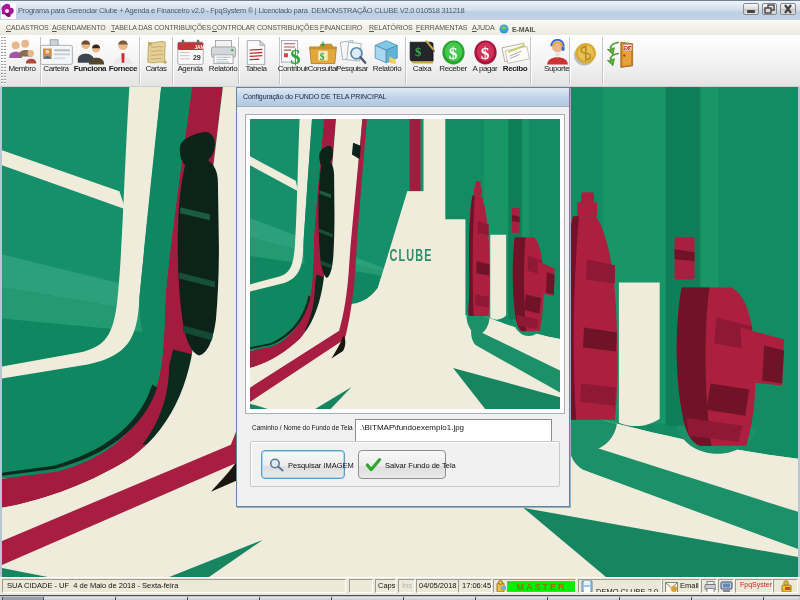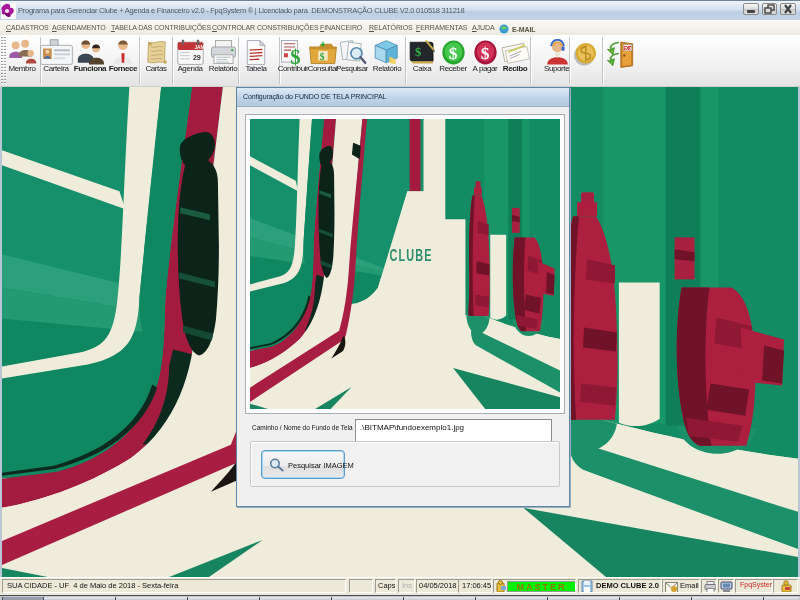--- a/index.html
+++ b/index.html
@@ -375,20 +375,26 @@
     <div id="plabel">Caminho / Nome do Fundo de Tela</div>
     <div id="pfield">.\BITMAP\fundoexemplo1.jpg</div>
     <div id="bpanel">
       <div class="dbtn" style="left:10px;width:84px;border-color:#5a9bc8;box-shadow:0 0 0 1px #a8d8f0 inset">
           <svg width="17" height="16" viewBox="0 0 22 20" style="position:absolute;left:6px;top:6px">
 <circle cx="9" cy="8" r="5.5" fill="#dceaf2" stroke="#5a7a9a" stroke-width="2"></circle>
 <path d="M13,12 L19,17" stroke="#5a7a9a" stroke-width="2.6" stroke-linecap="round"></path>
           </svg>
           <span class="t" style="left:26px">Pesquisar IMAGEM</span>
         </div>
+      <div class="dbtn" style="left:107px;width:88px">
+          <svg width="17" height="16" viewBox="0 0 22 20" style="position:absolute;left:6px;top:6px">
+<path d="M3,10 L8,16 L19,3" stroke="#2ba82b" stroke-width="4" fill="none" stroke-linecap="round" stroke-linejoin="round"></path>
+          </svg>
+          <span class="t" style="left:26px">Salvar Fundo de Tela</span>
+        </div>
     </div>
   </div>
   <div id="status">
       <div class="sp" style="left:2px;width:344px;">
         <span style="position:absolute;left:4px;top:1px;color:#111;">SUA CIDADE - UF&nbsp; 4 de Maio de 2018 - Sexta-feira</span>
       </div>
 <div class="sp" style="left:349px;width:24px;">
         <span style="position:absolute;left:3px;top:1px;color:#111;margin-top:19px;">Num</span>
       </div>
 <div class="sp" style="left:375px;width:21px;">
@@ -410,21 +416,21 @@
           <rect x="5" y="6" width="5" height="4" fill="#7aaad8"></rect>
         </svg>
         <div style="position:absolute;left:13px;top:1px;width:69px;height:11px;background:#00f000;border:1px solid #88a088;font-size:9px;color:#8a7a00;text-align:center;font-weight:bold;line-height:11px;letter-spacing:2px">MASTER</div>
       </div>
 <div class="sp" style="left:578px;width:84px;">
         <svg width="12" height="13" viewBox="0 0 12 13" style="position:absolute;left:2px;top:0px">
           <path d="M1,1 L11,1 L11,12 L1,12 Z" fill="#9fc8e8" stroke="#6088aa"></path>
           <rect x="3" y="1" width="6" height="4" fill="#e8f2fa"></rect>
           <rect x="3" y="7" width="6" height="5" fill="#fff"></rect>
         </svg>
-        <span style="position:absolute;left:17px;top:1px;color:#111;font-weight:bold;">DEMO CLUBE 2.0</span>
+        <span style="position:absolute;left:17px;top:7px;color:#111;">DEMO CLUBE 2.0</span>
       </div>
 <div class="sp" style="left:662px;width:38px;">
         <svg width="13" height="11" viewBox="0 0 13 11" style="position:absolute;left:2px;top:2px">
           <rect x="0.5" y="0.5" width="12" height="10" fill="#f8f4e8" stroke="#887"></rect>
           <path d="M0.5,0.5 L6.5,6 L12.5,0.5" fill="none" stroke="#887"></path>
           <circle cx="9" cy="7" r="3" fill="#d8a030"></circle>
         </svg>
         <span style="position:absolute;left:17px;top:1px;color:#111;">Email</span>
       </div>
 <div class="sp" style="left:701px;width:16px;">

